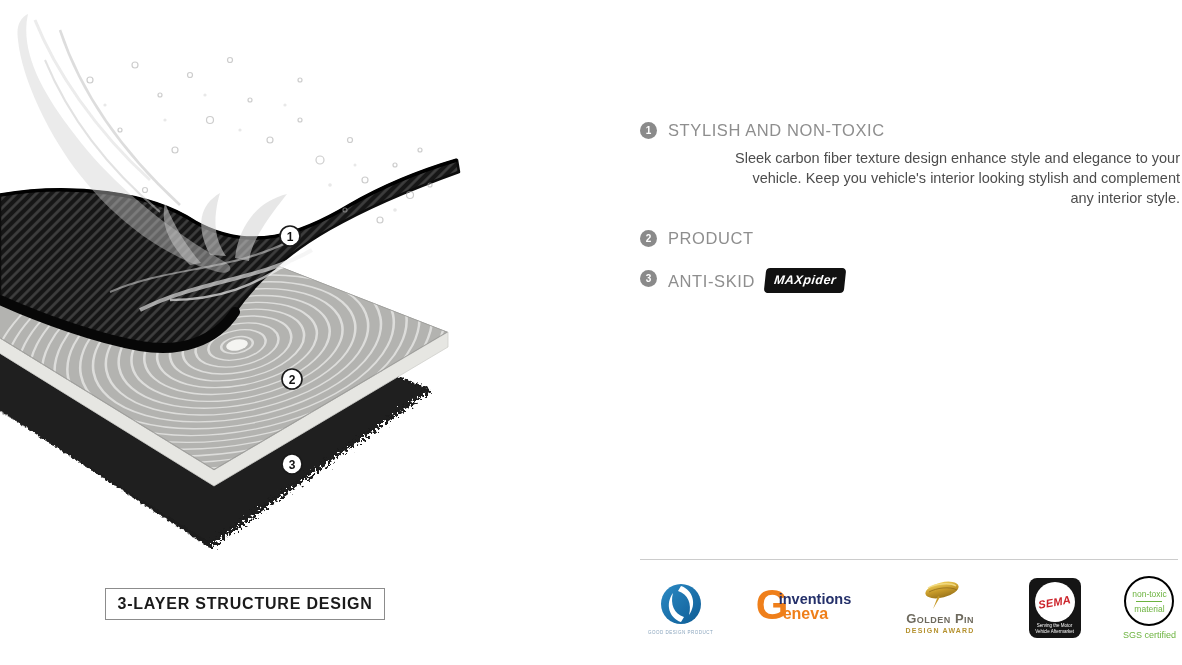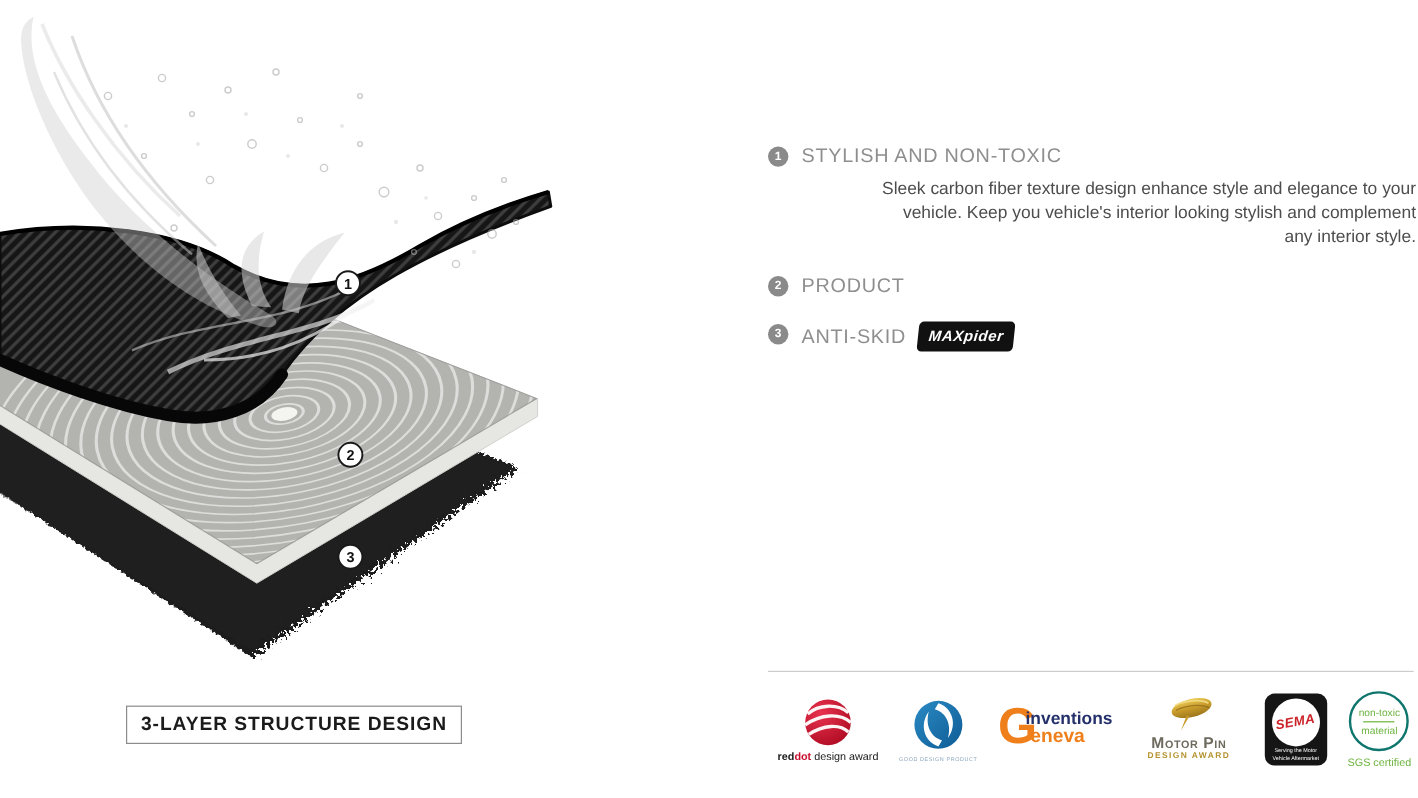--- a/index.html
+++ b/index.html
@@ -73,21 +73,21 @@
   .sema { position:relative; width:52px; height:60px; background:#151515; border-radius:8px; display:flex; flex-direction:column; align-items:center; }
   .sema-circle {
     margin-top:4px; width:40px; height:40px; border-radius:50%; background:#fff;
     display:flex; align-items:center; justify-content:center;
   }
   .sema-name { color:#cc2229; font-weight:800; font-style:italic; font-size:11px; letter-spacing:0.3px; transform:rotate(-10deg); }
   .sema-tag { margin-top:1px; color:#ffffff; font-size:4.5px; line-height:5.5px; text-align:center; white-space:pre-line; }
 
   .ntx { display:flex; flex-direction:column; align-items:center; }
   .ntx-circle {
-    width:50px; height:50px; border-radius:50%; border:2px solid #0f766e;
+    width:50px; height:50px; border-radius:50%; border:2px solid #000000;
     display:flex; flex-direction:column; align-items:center; justify-content:center;
     color:#6cb33f; font-size:8.5px; line-height:10px;
   }
   .ntx-div { width:26px; height:1px; background:#6cb33f; margin:2px 0; }
   .ntx-sub { margin-top:4px; font-size:9px; color:#6cb33f; }
 </style>
 </head>
 <body>
 
 <div class="illustration">
@@ -250,39 +250,20 @@
       <span>ANTI-SKID</span>
       <span class="brand-badge">MAXpider</span>
     </div>
   </div>
 </div>
 
 <div class="divider"></div>
 
 <div class="awards">
 
-  <div class="award">
-    <svg width="40" height="40" viewBox="0 0 40 40">
-      <defs>
-        <radialGradient id="rdg" cx="35%" cy="30%" r="80%">
-          <stop offset="0" stop-color="#e8334f"></stop>
-            <stop offset="1" stop-color="#ae0a22"></stop>
-        </radialGradient>
-      </defs>
-      <circle cx="20" cy="20" r="19" fill="url(#rdg)"></circle>
-      <g fill="none" stroke="#ffffff" stroke-width="2.8" opacity="0.95">
-        <path d="M3,13 C 12,5 28,4 37,12"></path>
-        <path d="M1,22 C 14,13 30,12 39,20"></path>
-        <path d="M4,30 C 16,22 30,21 37,28"></path>
-      </g>
-    </svg>
-    <div class="reddot-caption">
-      <span class="rd-red">red</span><span class="rd-dot">dot</span><span> design award</span>
-    </div>
-  </div>
 
   <div class="award">
     <svg width="44" height="44" viewBox="0 0 44 44">
       <defs>
         <linearGradient id="bg1" x1="0" y1="0" x2="1" y2="1">
           <stop offset="0" stop-color="#2b8ac4"></stop>
             <stop offset="1" stop-color="#0e5c95"></stop>
         </linearGradient>
       </defs>
       <circle cx="22" cy="22" r="20" fill="url(#bg1)"></circle>
@@ -305,21 +286,21 @@
           <stop offset="0" stop-color="#eccb55"></stop>
             <stop offset="0.5" stop-color="#c79a2a"></stop>
             <stop offset="1" stop-color="#9c761c"></stop>
         </linearGradient>
       </defs>
       <ellipse cx="28" cy="11" rx="17" ry="7.5" transform="rotate(-14 28 11)" fill="url(#gold)"></ellipse>
       <path d="M14,9 C 20,5 36,3 42,7" fill="none" stroke="#f3dd86" stroke-width="1.4" opacity="0.9"></path>
       <path d="M15,13 C 22,9 36,7 43,11" fill="none" stroke="#8a671a" stroke-width="1" opacity="0.7"></path>
       <path d="M24,17 L 19,30 L 26,18 Z" fill="#c79a2a"></path>
     </svg>
-    <div class="gp-text">Motor Pin</div>
+    <div class="gp-text">Golden Pin</div>
     <div class="gp-sub">DESIGN AWARD</div>
   </div>
 
   <div class="sema award">
     <div class="sema-circle">
       <span class="sema-name">SEMA</span>
     </div>
     <div class="sema-tag">Serving the Motor
 Vehicle Aftermarket</div>
   </div>

